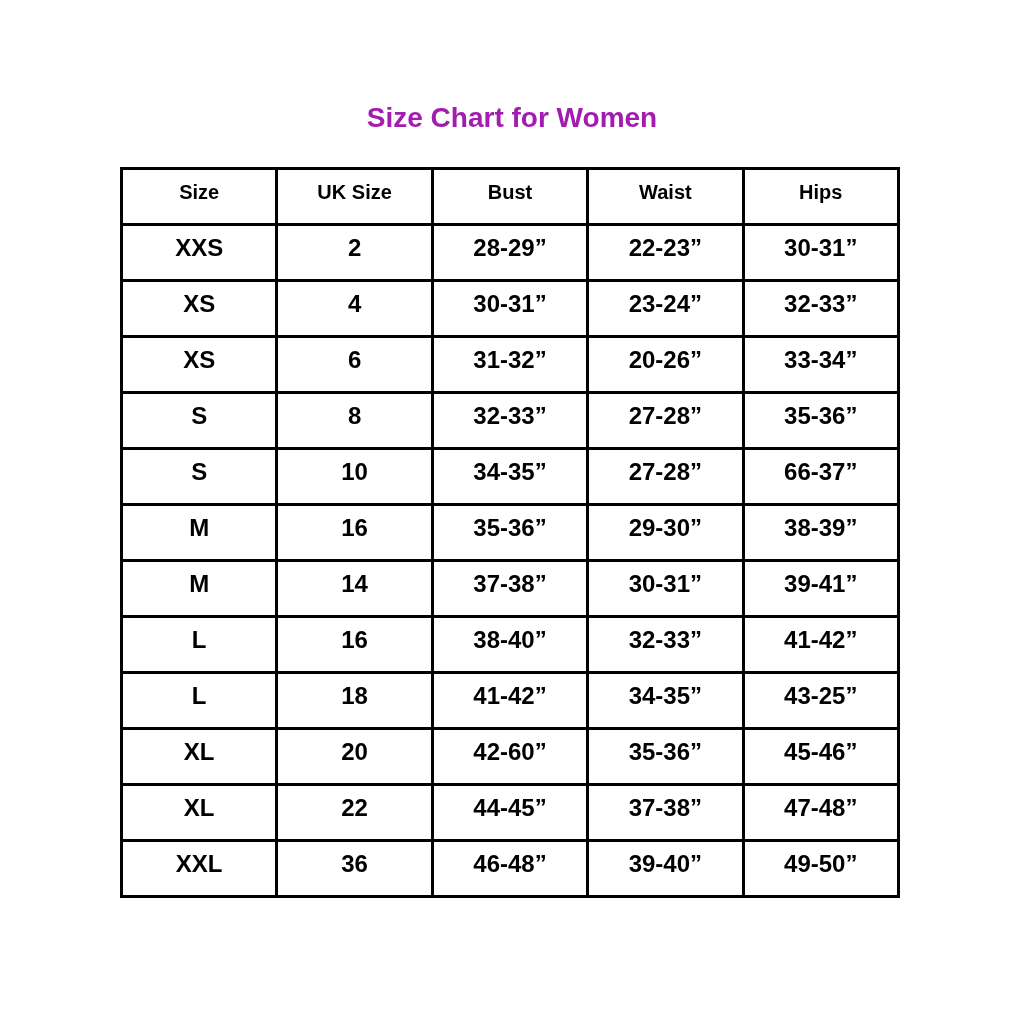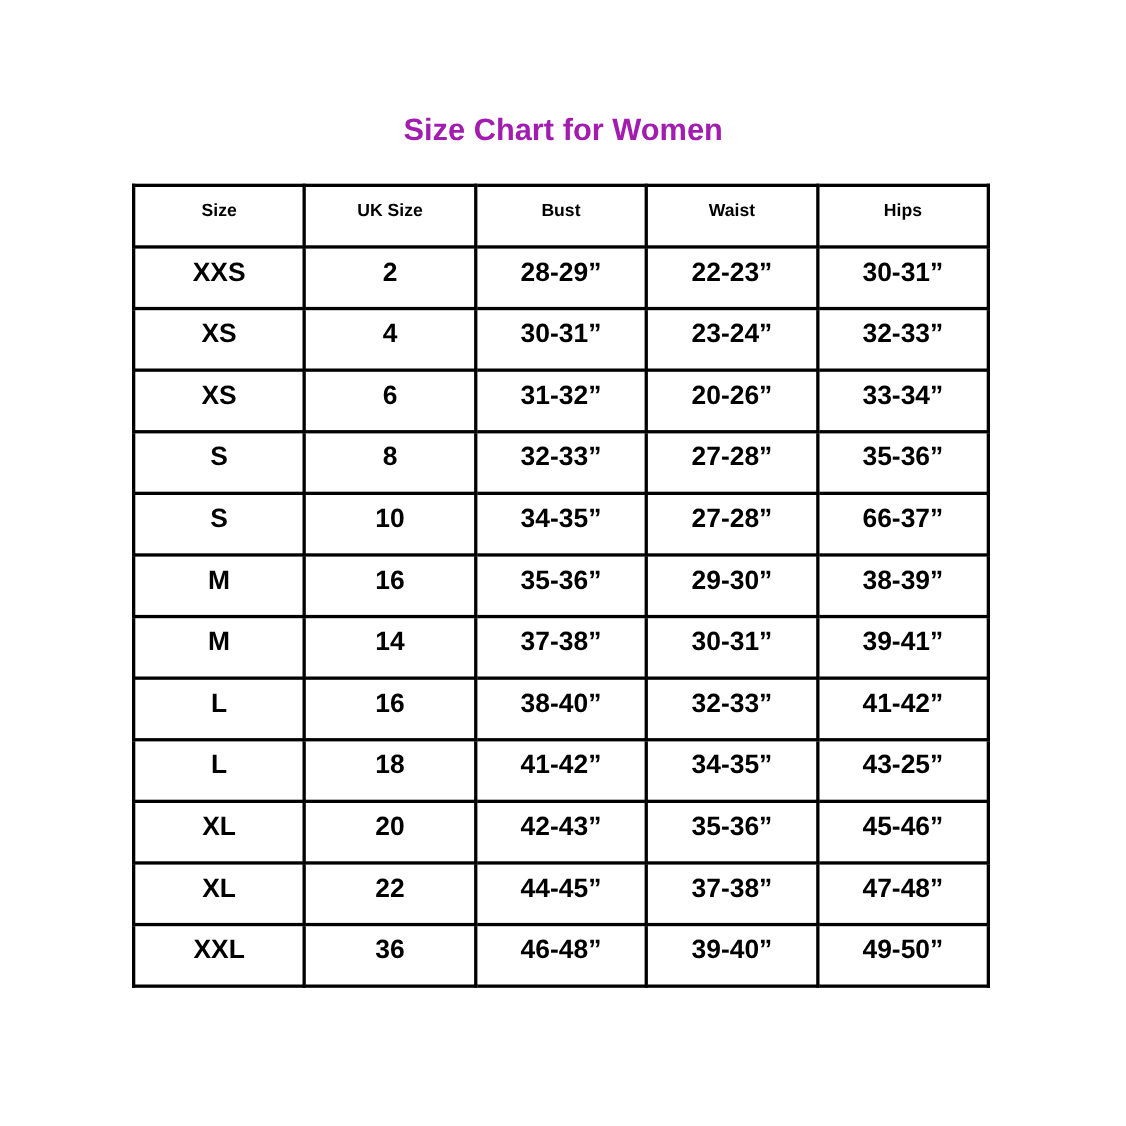--- a/index.html
+++ b/index.html
@@ -43,21 +43,21 @@
     vertical-align: middle;
     font-weight: bold;
     color: #000000;
     background: #ffffff;
     padding: 0 4px 9px 4px;
     overflow: hidden;
     white-space: nowrap;
   }
   table.size-table th {
     height: 44px;
-    font-size: 16px;
+    font-size: 20px;
   }
   table.size-table td {
     height: 44px;
     font-size: 24px;
   }
 </style>
 </head>
 <body>
 
 <div class="page">
@@ -134,21 +134,21 @@
         <tr>
           <td>L</td>
           <td>18</td>
           <td>41-42”</td>
           <td>34-35”</td>
           <td>43-25”</td>
         </tr>
         <tr>
           <td>XL</td>
           <td>20</td>
-          <td>42-43”</td>
+          <td>42-60”</td>
           <td>35-36”</td>
           <td>45-46”</td>
         </tr>
         <tr>
           <td>XL</td>
           <td>22</td>
           <td>44-45”</td>
           <td>37-38”</td>
           <td>47-48”</td>
         </tr>

